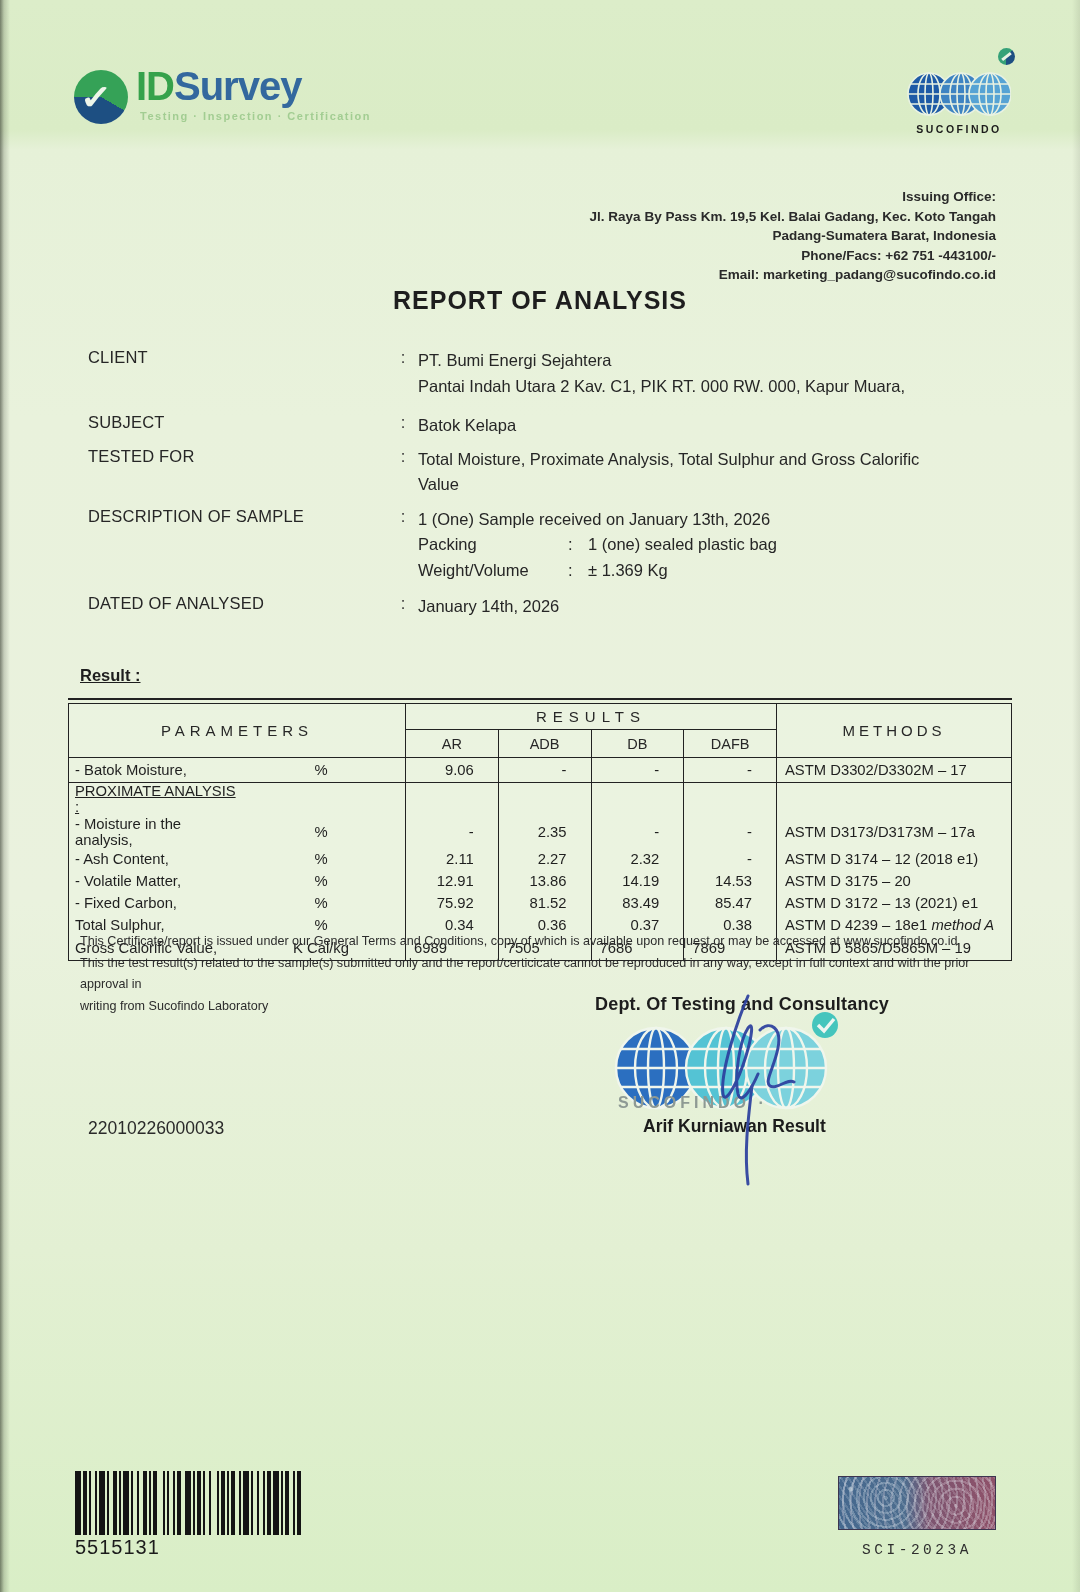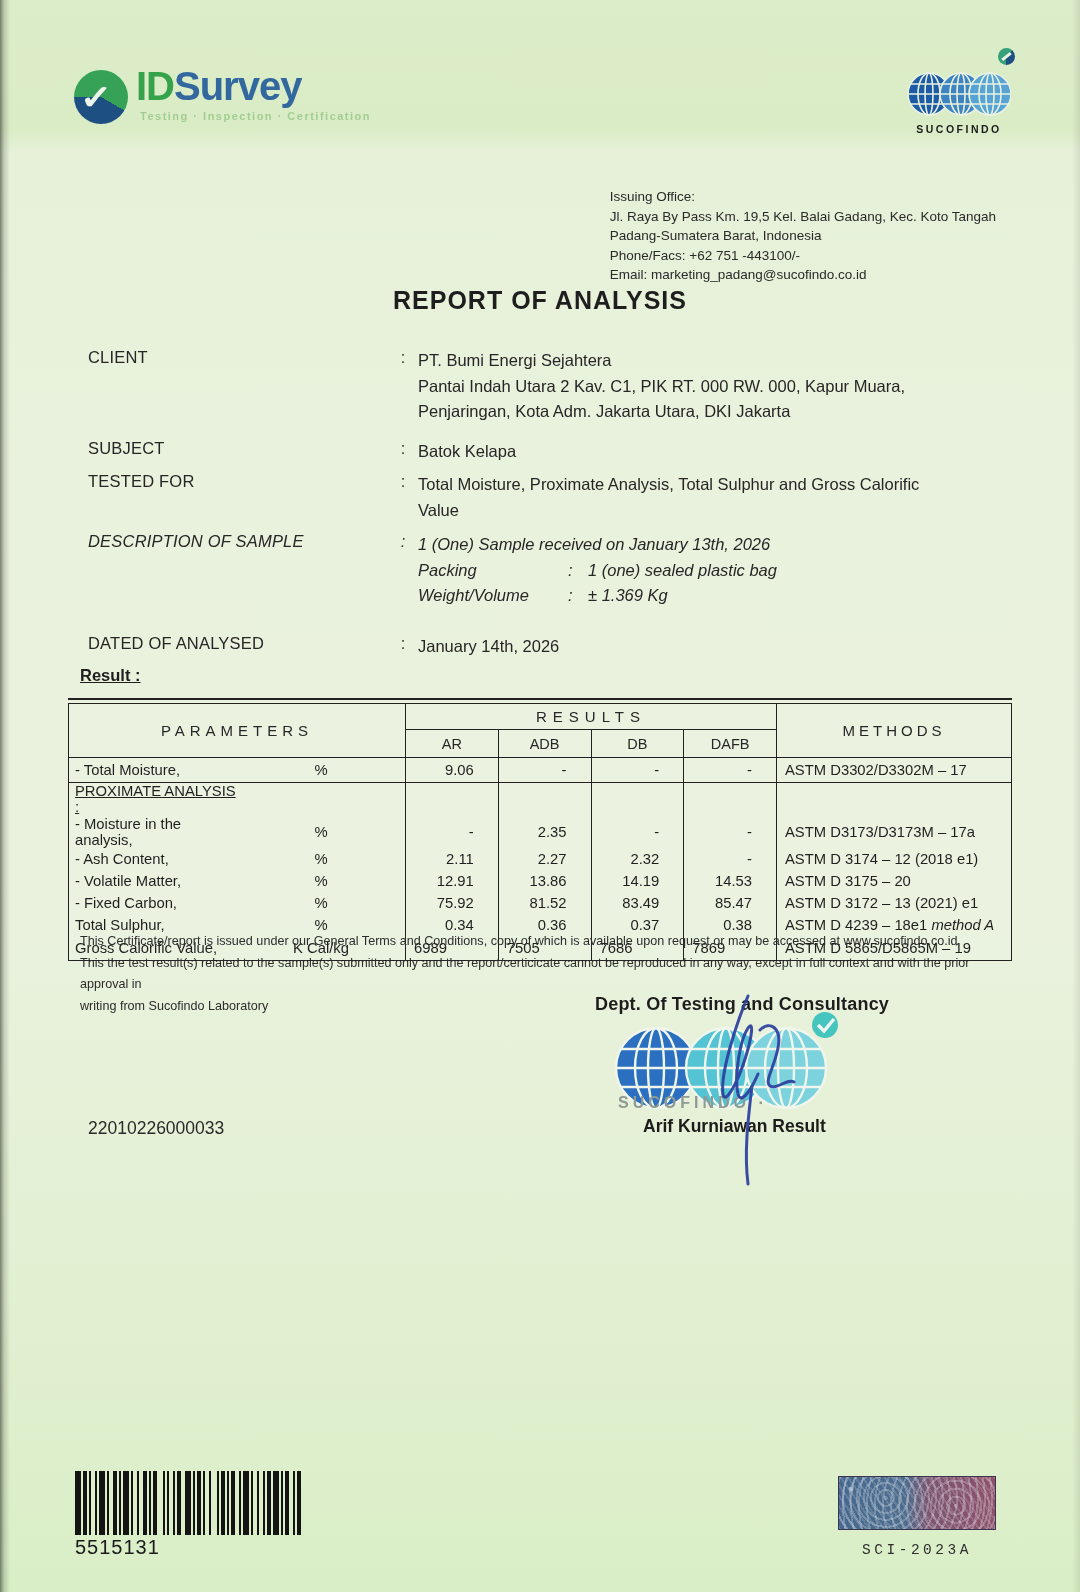--- a/index.html
+++ b/index.html
@@ -25,31 +25,31 @@
   .id-word .b { color:#33689e; }
   .id-tag { font-size:11px; font-weight:bold; color:#a2cd92; letter-spacing:1.5px; margin:2px 0 0 4px; }
   .suco-head { position:absolute; left:899px; top:48px; width:120px; text-align:center; }
   .suco-swoosh { position:absolute; right:4px; top:0; width:17px; height:17px; border-radius:50%;
     background:conic-gradient(from 40deg, #1d4f82 0 140deg, #35a178 140deg 360deg); }
   .suco-swoosh:after { content:""; position:absolute; left:3px; top:7px; width:11px; height:3px;
     background:#e7f2e2; transform:rotate(-38deg); }
   .suco-globes { margin-top:20px; }
   .suco-label { font-size:10.5px; font-weight:bold; color:#1c1c1c; letter-spacing:2.5px; margin-top:1px; }
   .cert-block { position:absolute; left:88px; top:140px; font-size:17.5px; line-height:24px; color:#232323; }
-  .issuing { position:absolute; right:84px; top:187px; text-align:left; font-size:13.5px; line-height:19.5px; color:#2a2a2a; }
+  .issuing { position:absolute; right:84px; top:187px; text-align:right; font-size:13.5px; line-height:19.5px; color:#2a2a2a;font-weight:bold; }
   .doc-title { position:absolute; left:0; top:286px; width:100%; text-align:center;
     font-size:25px; font-weight:bold; letter-spacing:1px; color:#1e1e1e; }
   
   .info { position:absolute; left:88px; top:348px; width:930px; font-size:16.5px; color:#262626; }
   .irow { display:grid; grid-template-columns:300px 30px 1fr; }
   .irow .lab { letter-spacing:.2px; }
   .irow .col { text-align:center; color:#3a3a3a; }
   .val-line { line-height:25.5px; }
   .subrow { display:grid; grid-template-columns:150px 20px 1fr; line-height:25.5px; }
-  .mb1 { margin-bottom:14px; } .mb2 { margin-bottom:8px; } .mb3 { margin-bottom:9px; } .mb4 { margin-bottom:25px;font-style:italic; }
+  .mb1 { margin-bottom:14px; } .mb2 { margin-bottom:8px; } .mb3 { margin-bottom:9px; } .mb4 { margin-bottom:11px; }
   
   .result-head { position:absolute; left:80px; top:666px; font-size:16.5px; font-weight:bold;
     text-decoration:underline; color:#1e1e1e; }
   .table-wrap { position:absolute; left:68px; top:698px; width:944px; border-top:2.5px solid #222; padding-top:3px; }
   table { border-collapse:collapse; width:944px; table-layout:fixed; background:rgba(238,245,228,.35); }
   table, th, td { border:1.6px solid #222; }
   th { font-weight:normal; }
   .h-par { width:337px; font-size:15px; letter-spacing:5px; }
   .h-res { font-size:15px; letter-spacing:6px; height:26px; }
   .h-met { width:235px; font-size:15px; letter-spacing:4px; }
@@ -152,21 +152,20 @@
 
   <div class="doc-title">REPORT OF ANALYSIS</div>
 
   <div class="info">
     <div class="irow mb1">
       <div class="lab">CLIENT</div>
       <div class="col">:</div>
       <div>
         <div class="val-line">PT. Bumi Energi Sejahtera</div>
         <div class="val-line">Pantai Indah Utara 2 Kav. C1, PIK RT. 000 RW. 000, Kapur Muara,</div>
-        <div class="val-line">Penjaringan, Kota Adm. Jakarta Utara, DKI Jakarta</div>
       </div>
     </div>
     <div class="irow mb2">
       <div class="lab">SUBJECT</div>
       <div class="col">:</div>
       <div class="val-line">Batok Kelapa</div>
     </div>
     <div class="irow mb3">
       <div class="lab">TESTED FOR</div>
       <div class="col">:</div>
@@ -210,21 +209,21 @@
         </tr>
         <tr>
           <th class="h-sub c-ar">AR</th>
           <th class="h-sub c-adb">ADB</th>
           <th class="h-sub c-db">DB</th>
           <th class="h-sub c-dafb">DAFB</th>
         </tr>
       </thead>
       <tbody>
         <tr class="first">
-          <td class="param">- Total Moisture,</td>
+          <td class="param">- Batok Moisture,</td>
           <td class="unit">%</td>
           <td class="num">9.06</td>
           <td class="num">-</td>
           <td class="num">-</td>
           <td class="num">-</td>
           <td class="method">ASTM D3302/D3302M – 17</td>
         </tr>
         <tr class="grp noline-b">
           <td class="param"><span>PROXIMATE ANALYSIS :</span></td>
           <td class="unit"></td>

